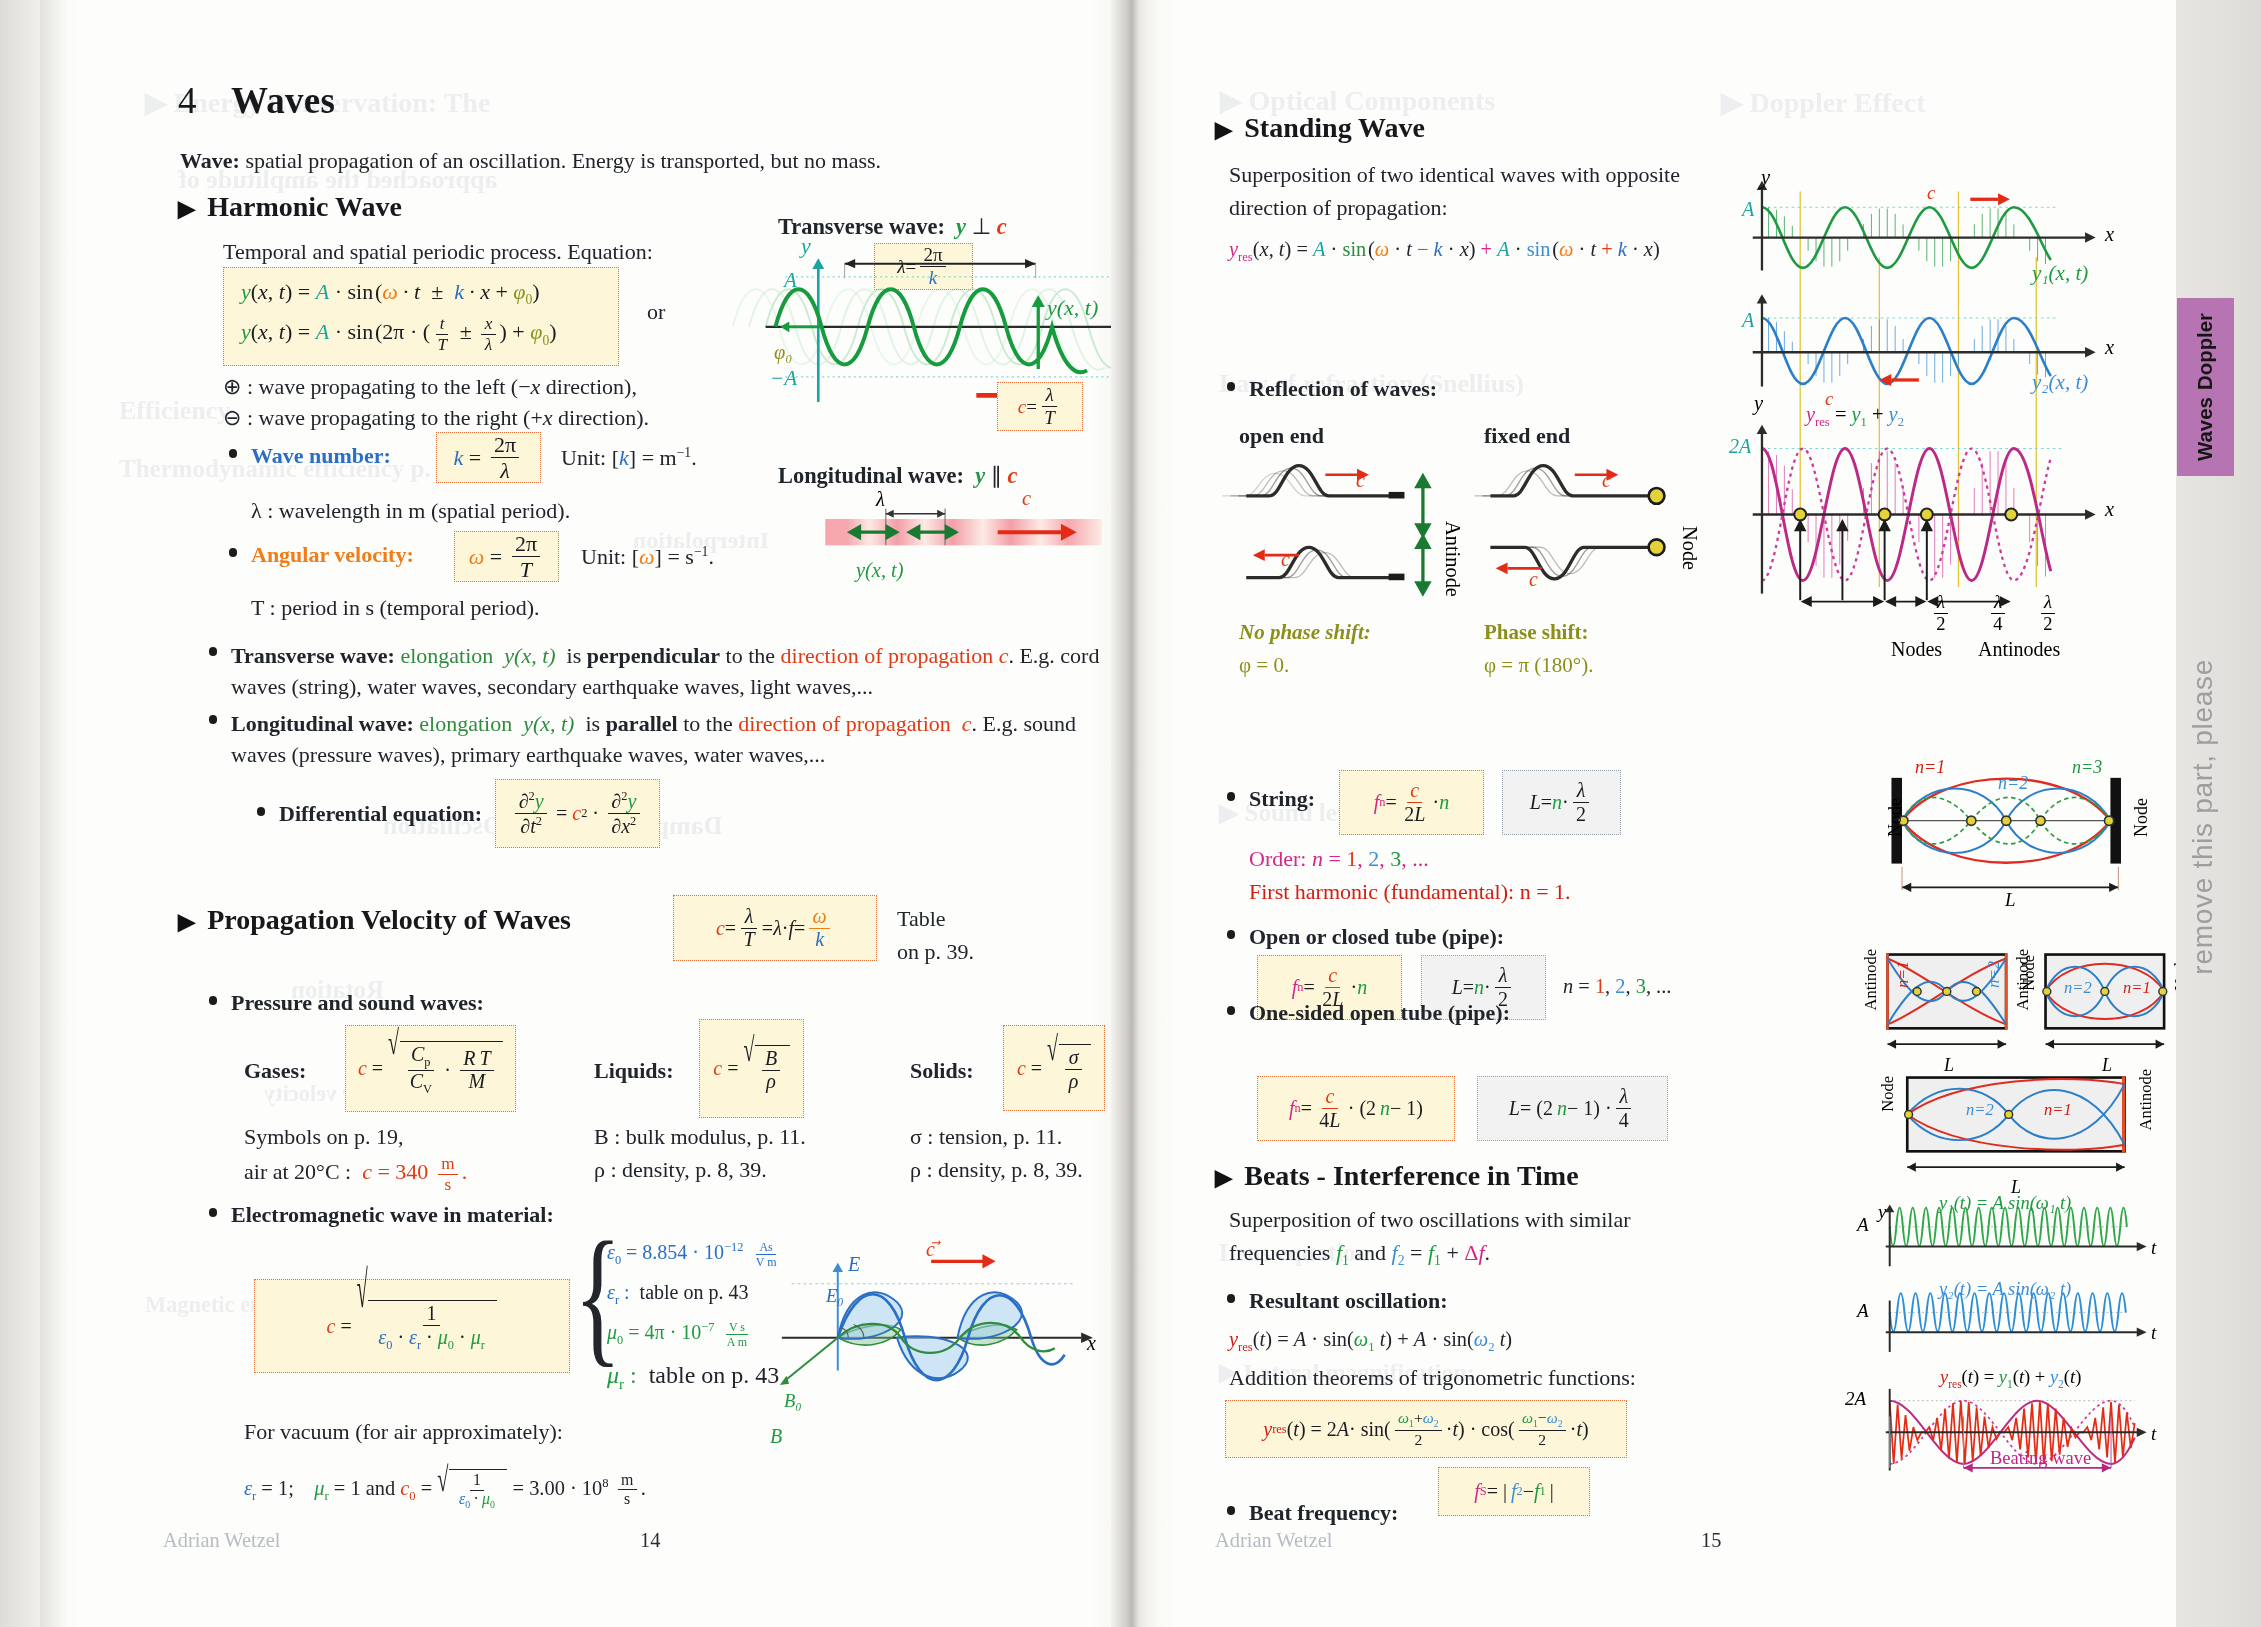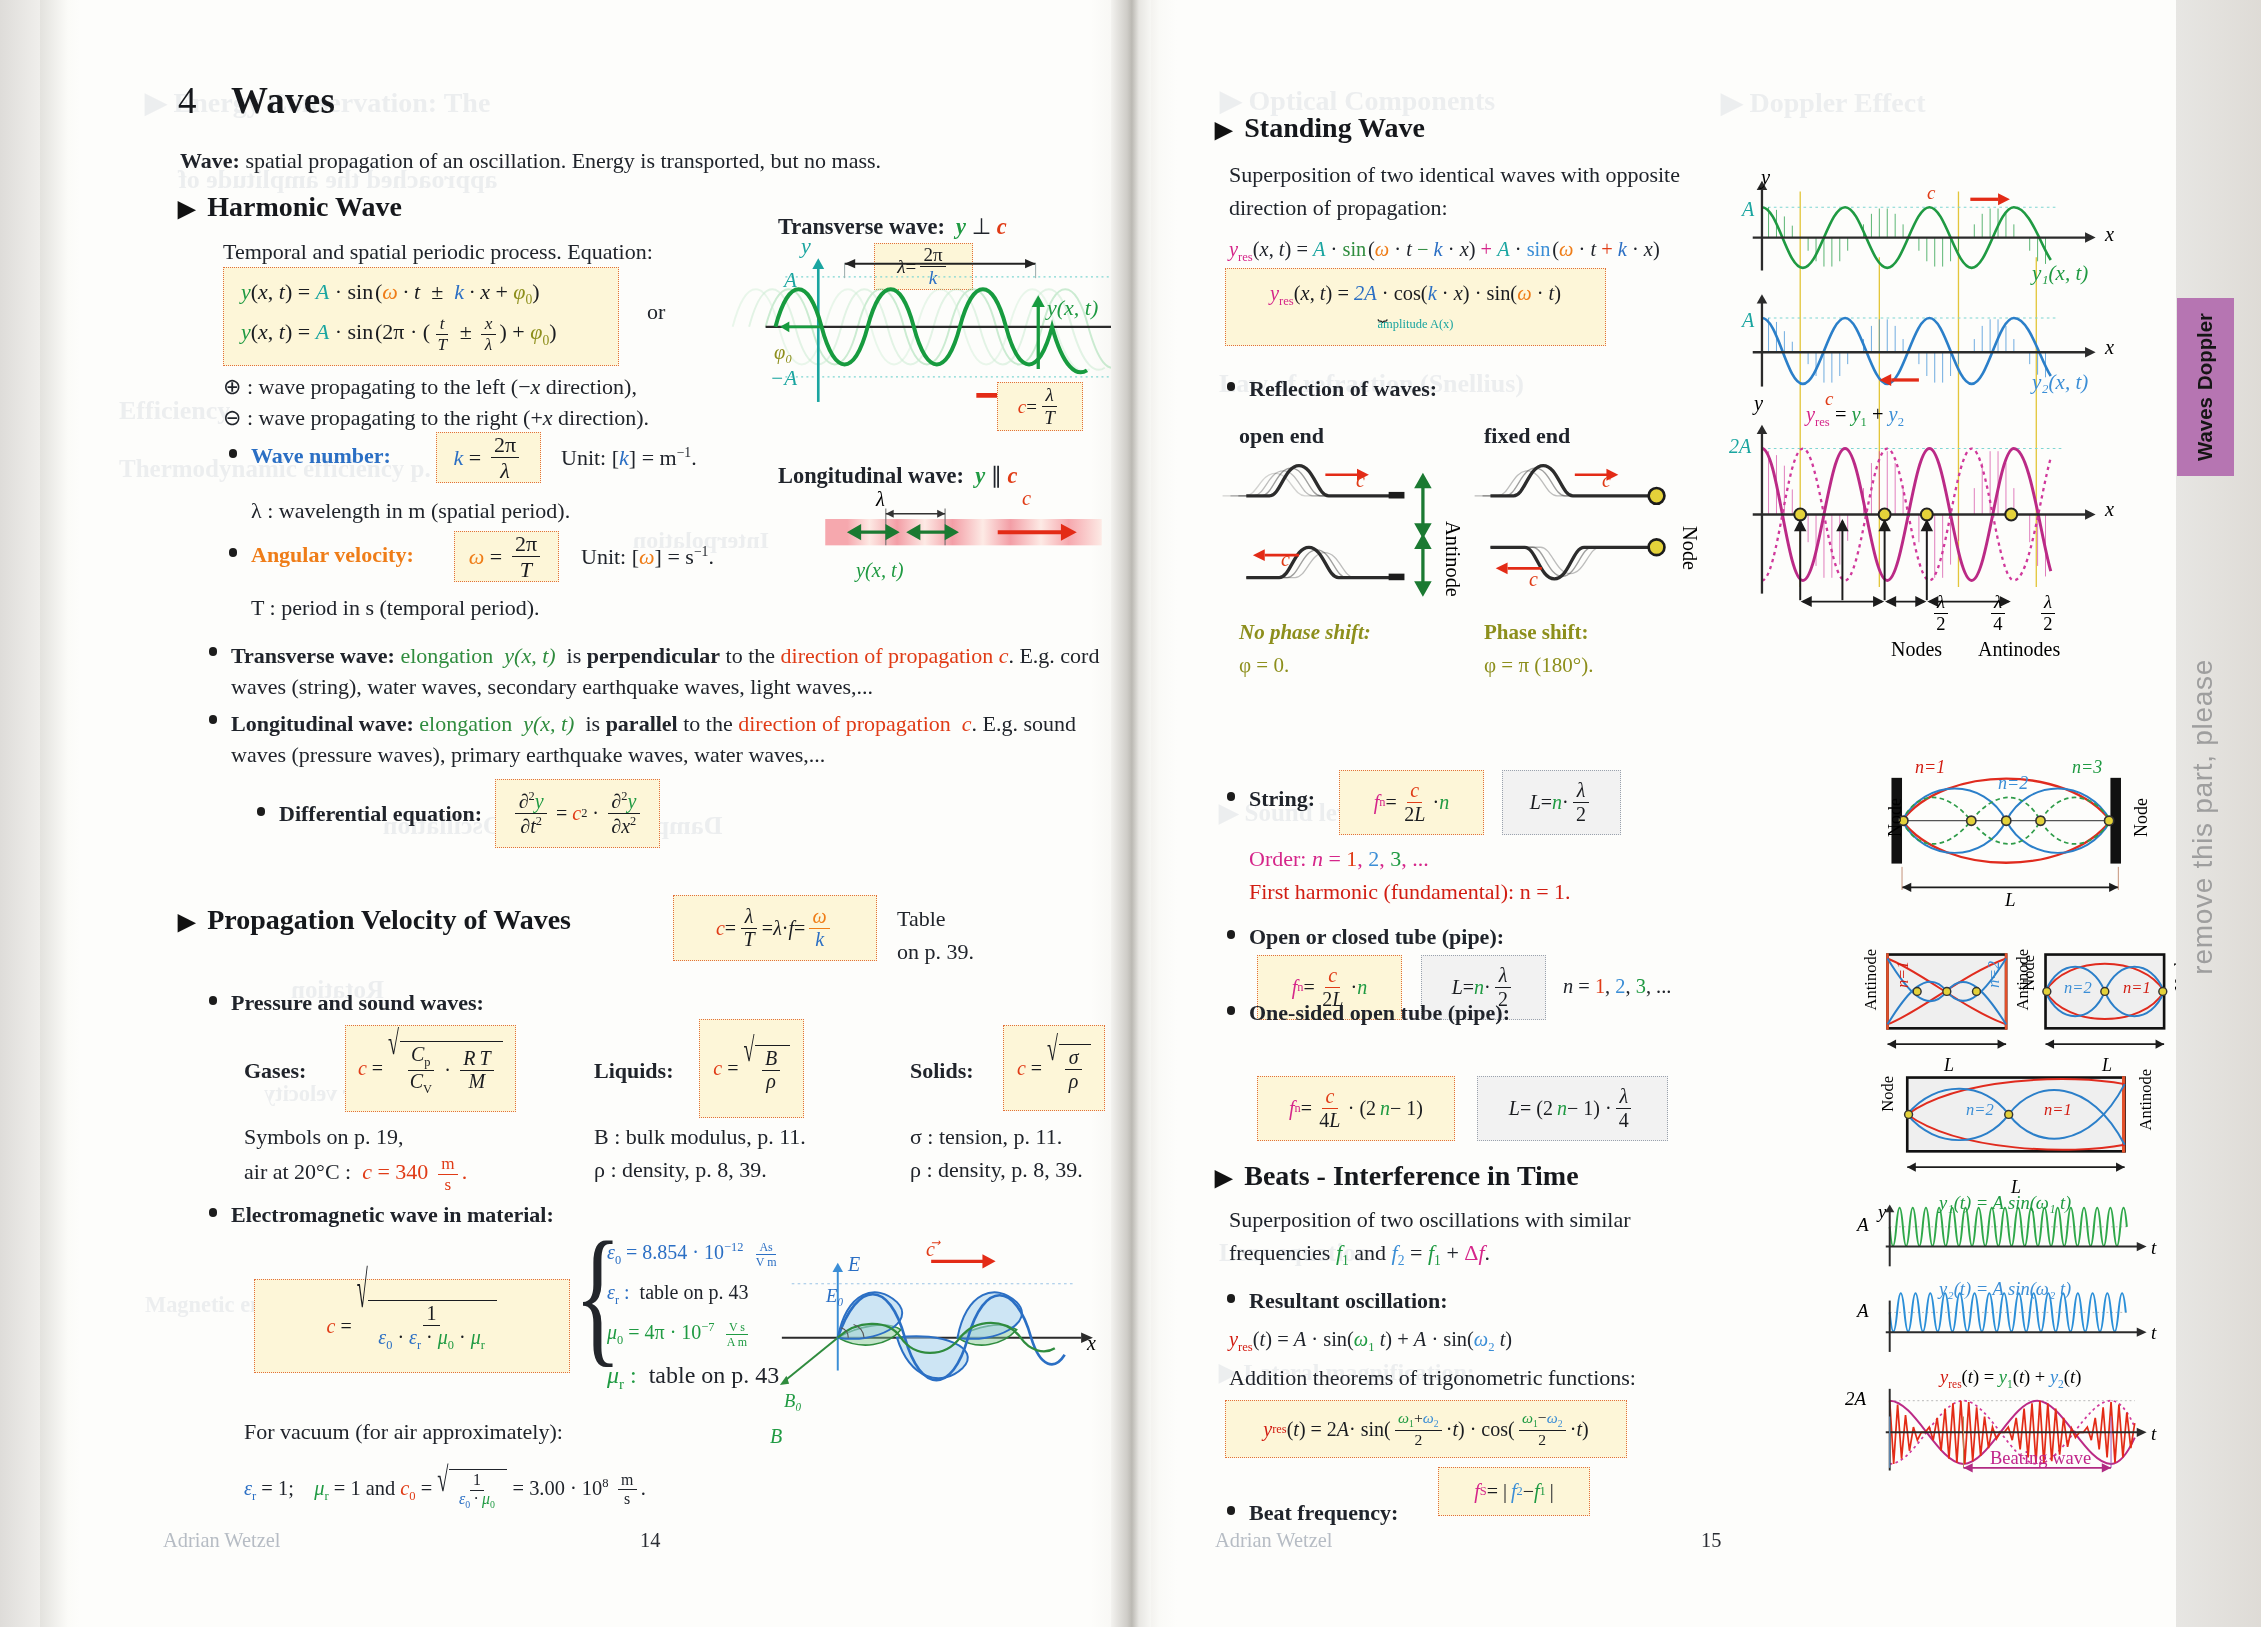--- a/index.html
+++ b/index.html
@@ -548,30 +548,20 @@
     <div class="body" style="left:88px; top:193px;">direction of propagation:</div>
 
     <div class="body" style="left:88px; top:236px; font-size:20.4px;">
       <span class="mi cpink">y</span><sub class="e cpink">res</sub>(<span class="mi">x</span>, <span class="mi">t</span>) =
       <span class="mi cteal">A</span> · <span class="cgreen2">sin</span> (<span class="mi corange">ω</span> · <span class="mi">t</span>
       <span class="cgreen2">−</span> <span class="mi cblue">k</span> · <span class="mi">x</span>) <span class="cpink">+</span>
       <span class="mi cteal">A</span> · <span class="cblue2">sin</span> (<span class="mi corange">ω</span> · <span class="mi">t</span>
       <span class="cred">+</span> <span class="mi cblue">k</span> · <span class="mi">x</span>)
     </div>
 
-    <div class="fbox" style="left:84px; top:268px; width:381px; height:78px; font-size:20.4px; flex-direction:column; gap:2.6px; justify-content:center;">
-      <div>
-        <span class="mi cpink">y</span><sub class="e cpink">res</sub>(<span class="mi">x</span>, <span class="mi">t</span>) =
-        <span class="mi cblue">2A</span> · cos(<span class="mi cblue">k</span> · <span class="mi">x</span>) · sin(<span class="mi corange">ω</span> · <span class="mi">t</span>)
-      </div>
-      <div style="font-size:12.5px; color:#1aa5a0; margin-top:-2.6px;">
-        <span style="display:block; font-size:17px; color:#222; line-height:.45; letter-spacing:-0.7px;">⏟</span>
-        <span>amplitude A(x)</span>
-      </div>
-    </div>
 
     <div class="bullet b" style="left:108px; top:376px;">
       <span class="dot"></span>
       <span>Reflection of waves:</span>
     </div>
     <div class="body b" style="left:98px; top:421px;">open end</div>
     <div class="body b" style="left:343px; top:421px;">fixed end</div>
 
     <svg style="position:absolute; left:92px; top:455px;" width="277" height="145" viewBox="0 0 420 220">
 

